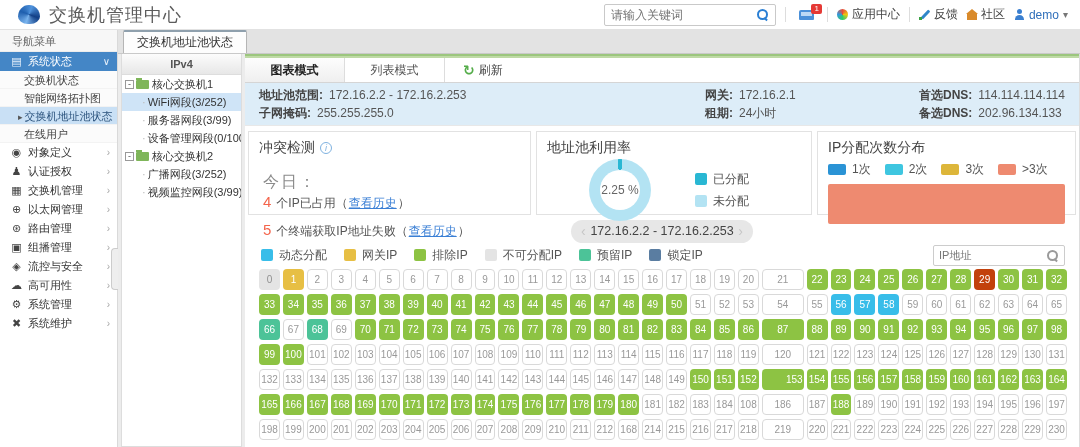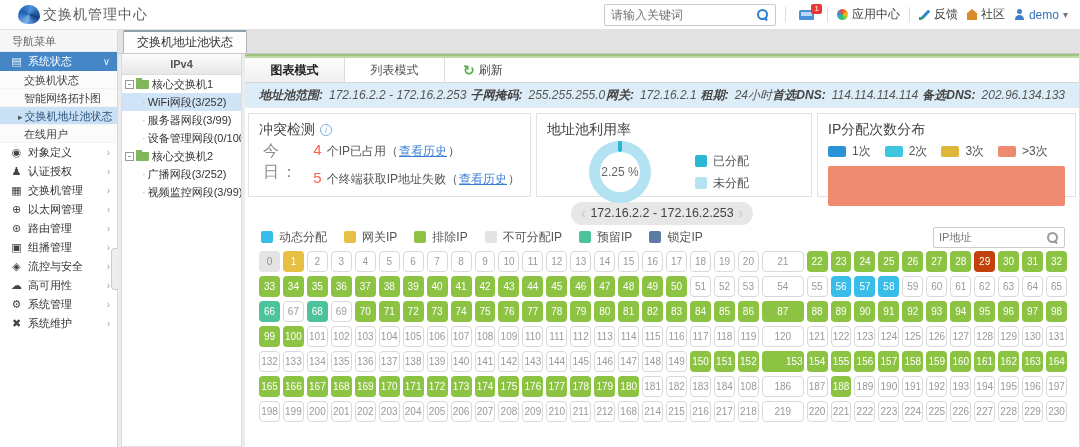--- a/index.html
+++ b/index.html
@@ -4,21 +4,21 @@
 <style>
   * { box-sizing: border-box; margin: 0; padding: 0; }
   html,body { width:1080px; height:447px; overflow:hidden; background:#fff;
     font-family:"Liberation Sans","DejaVu Sans",sans-serif; font-size:12px; color:#333; }
 
   
   .header { height:30px; display:flex; align-items:center; padding:0 12px 0 18px;
     border-bottom:1px solid #e2e2e2; background:#fff; }
   .logo { width:22px; height:19px; border-radius:50% 50% 46% 46%/62% 62% 40% 40%;
     background:conic-gradient(from 200deg,#7ab4ee,#1f5fae,#4f93dd,#123f86,#7ab4ee); }
-  .app-title { font-size:14px; color:#5c5c5c; margin-left:3px; letter-spacing:1px; }
+  .app-title { font-size:18px; color:#5c5c5c; margin-left:9px; letter-spacing:1px; }
   .header-right { margin-left:auto; display:flex; align-items:center; gap:9px; color:#444; }
   .hsearch { width:172px; height:22px; border:1px solid #c9c9c9; border-radius:2px;
     display:flex; align-items:center; padding:0 6px; background:#fff; }
   .hsearch input { border:none; outline:none; flex:1; font-size:12px; color:#333; min-width:0;
     font-family:inherit; }
   .mag { position:relative; width:13px; height:13px; flex:none; }
   .mag::before { content:""; position:absolute; left:1px; top:1px; width:7px; height:7px;
     border:2px solid currentColor; border-radius:50%; }
   .mag::after { content:""; position:absolute; left:9px; top:9px; width:4px; height:2px;
     background:currentColor; transform:rotate(45deg); transform-origin:0 0; }
@@ -89,33 +89,33 @@
   .green-bars { height:2px; border-top:2px solid #9cc67e; border-bottom:2px solid #bfdaa6; background:#fff; }
   .mode-row { height:25px; flex:none; display:flex; align-items:stretch; background:#fff; border-bottom:1px solid #d5d5d5; }
   .mode-tab { width:100px; display:flex; align-items:center; justify-content:center;
     color:#555; border-right:1px solid #ddd; cursor:pointer; }
   .mode-tab.active { font-weight:bold; color:#222; background:linear-gradient(#fdfdfd,#efefef); }
   .refresh { display:flex; align-items:center; gap:4px; margin-left:18px; color:#444; cursor:pointer; }
   .refresh .ric { color:#55ad4a; font-size:14px; font-weight:bold; }
 
   .info-bar { flex:none; background:#ddedf8; padding:5px 14px 5px 14px; display:flex;
     border-bottom:1px solid #e8e8e8; }
-  .info-col { display:flex; flex-direction:row; gap:4px;font-style:italic; }
+  .info-col { display:flex; flex-direction:column; gap:4px; }
   .info-col:nth-child(1){ width:446px; } .info-col:nth-child(2){ width:214px; } .info-col:nth-child(3){ flex:1; }
   .ifield { display:flex; gap:6px; line-height:14px; white-space:nowrap; }
   .flabel { font-weight:bold; color:#444; } .fvalue { color:#555; }
 
   .cards { flex:none; display:flex; gap:5px; padding:5px 3px 3px 3px; }
   .card { background:#fff; border:1px solid #e2e2e2; height:84px; padding:7px 10px; position:relative; }
   .card1 { width:283px; flex:none; } .card2 { width:276px; flex:none; } .card3 { flex:1; min-width:0; }
   .card-title { font-size:14px; color:#444; display:flex; align-items:center; gap:5px; }
   .iicon { width:12px; height:12px; border:1px solid #7fb2e0; border-radius:50%; color:#7fb2e0;
     font-size:9px; font-style:italic; display:inline-flex; align-items:center; justify-content:center; cursor:pointer; }
   .iicon::before { content:"i"; }
-  .conflict-body { display:flex; margin-top:2px; padding-left:4px; }
+  .conflict-body { display:flex; margin-top:15px; padding-left:4px;flex-direction:column; }
   .today { font-size:16px; color:#8b8b8b; margin-right:10px; letter-spacing:2px; }
   .conflict-rows { display:flex; flex-direction:column; gap:9px; color:#555; }
   .crow { white-space:nowrap; }
   .cnum { color:#f4654c; font-size:15px; margin-right:5px; }
   .hlink { color:#3a7fd5; text-decoration:underline; cursor:pointer; margin:0 1px; }
 
   .util-body { display:flex; align-items:center; margin-top:2px; }
   .donut { width:62px; height:62px; border-radius:50%; position:relative; margin-left:42px; flex:none; }
   .donut::after { content:""; position:absolute; inset:11px; background:#fff; border-radius:50%; }
   .donut-label { position:absolute; inset:0; display:flex; align-items:center; justify-content:center;

